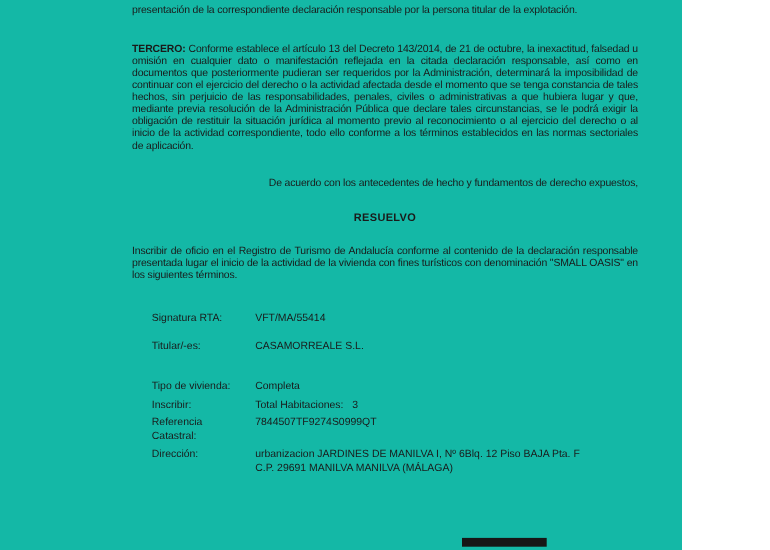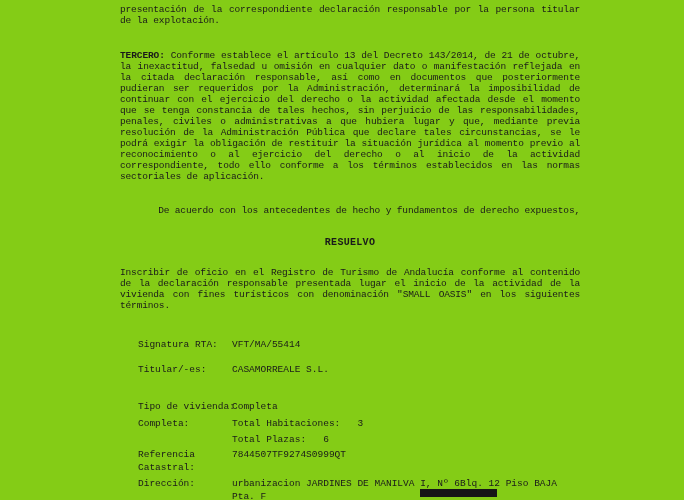--- a/index.html
+++ b/index.html
@@ -2,25 +2,25 @@
 <html><head>
 <meta charset="utf-8">
 <style>
   html, body {
     margin: 0;
     padding: 0;
     background: #ffffff;
   }
   .page {
     position: relative;
-    width: 684px;
+    width: 620px;
     height: 500px;
-    background: #84cc16;
+    background: #14b8a6;
     overflow: hidden;
-    font-family: Liberation Mono, monospace;
+    font-family: Liberation Sans, sans-serif;
     color: #1a1a1a;
   }
   .content {
     position: absolute;
     left: 120px;
     top: 0;
     width: 460px;
   }
   .para {
     margin: 0;
@@ -102,28 +102,24 @@
         <span class="field-label">Titular/-es:</span>
         <span class="field-value">CASAMORREALE S.L.</span>
       </div>
 
       <div class="field-row r3">
         <span class="field-label">Tipo de vivienda:</span>
         <span class="field-value">Completa</span>
       </div>
 
       <div class="field-row r4">
-        <span class="field-label">Completa:</span>
+        <span class="field-label">Inscribir:</span>
         <span class="field-value">Total Habitaciones:   3</span>
       </div>
 
-      <div class="field-row r5">
-        <span class="field-label"></span>
-        <span class="field-value">Total Plazas:   6</span>
-      </div>
 
       <div class="field-row r6">
         <span class="field-label">Referencia
 Catastral:</span>
         <span class="field-value">7844507TF9274S0999QT</span>
       </div>
 
       <div class="field-row r7">
         <span class="field-label">Dirección:</span>
         <span class="field-value">urbanizacion JARDINES DE MANILVA I, Nº 6Blq. 12 Piso BAJA Pta. F

